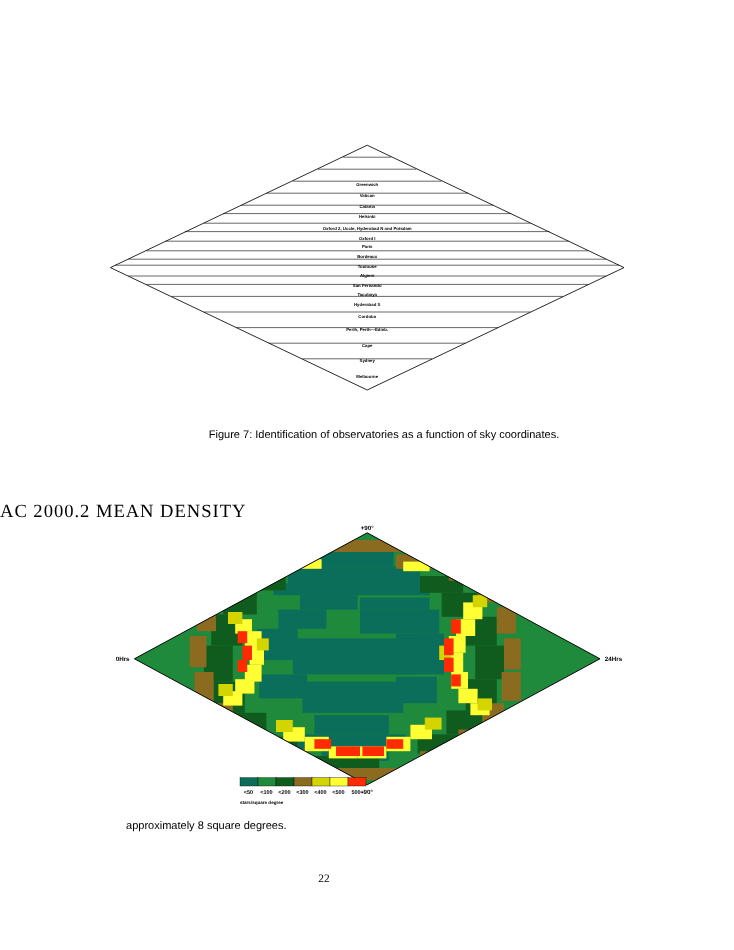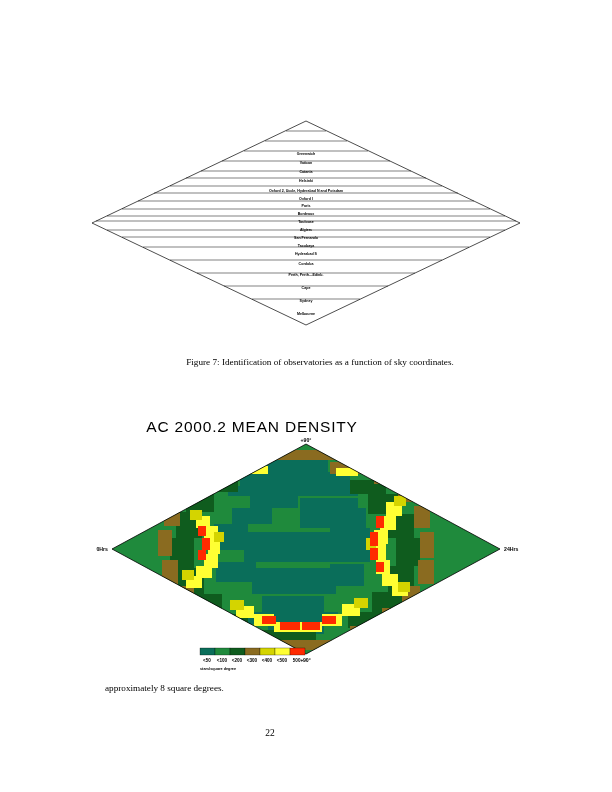--- a/index.html
+++ b/index.html
@@ -32,21 +32,21 @@
     font-family: "Liberation Sans", sans-serif;
     font-size: 3.6px;
     font-weight: bold;
     text-anchor: middle;
     fill: #000000;
   }
 
   
   .caption {
     position: absolute;
-    font-family: Liberation Serif, serif;
+    font-family: Liberation Sans, sans-serif;
     font-size: 9.2px;
     line-height: 13px;
     color: #000;
     text-align: left;
   }
   #cap7 {
     left: 105px;
     top: 356px;
     width: 430px;
     text-align: center;
@@ -57,22 +57,22 @@
     width: 405px;
   }
   #cap8 .cap-indent { display: block; }
 
   
   #fig8-title {
     position: absolute;
     left: 0;
     top: 418px;
     width: 504px;
-    text-align: center;
-    font-family: Liberation Sans, sans-serif;
+    text-align: left;
+    font-family: Liberation Serif, serif;
     font-size: 15.5px;
     letter-spacing: 0.8px;
   }
   #fig8-wrap {
     position: absolute;
     left: 0;
     top: 436px;
     width: 612px;
     height: 240px;
   }

